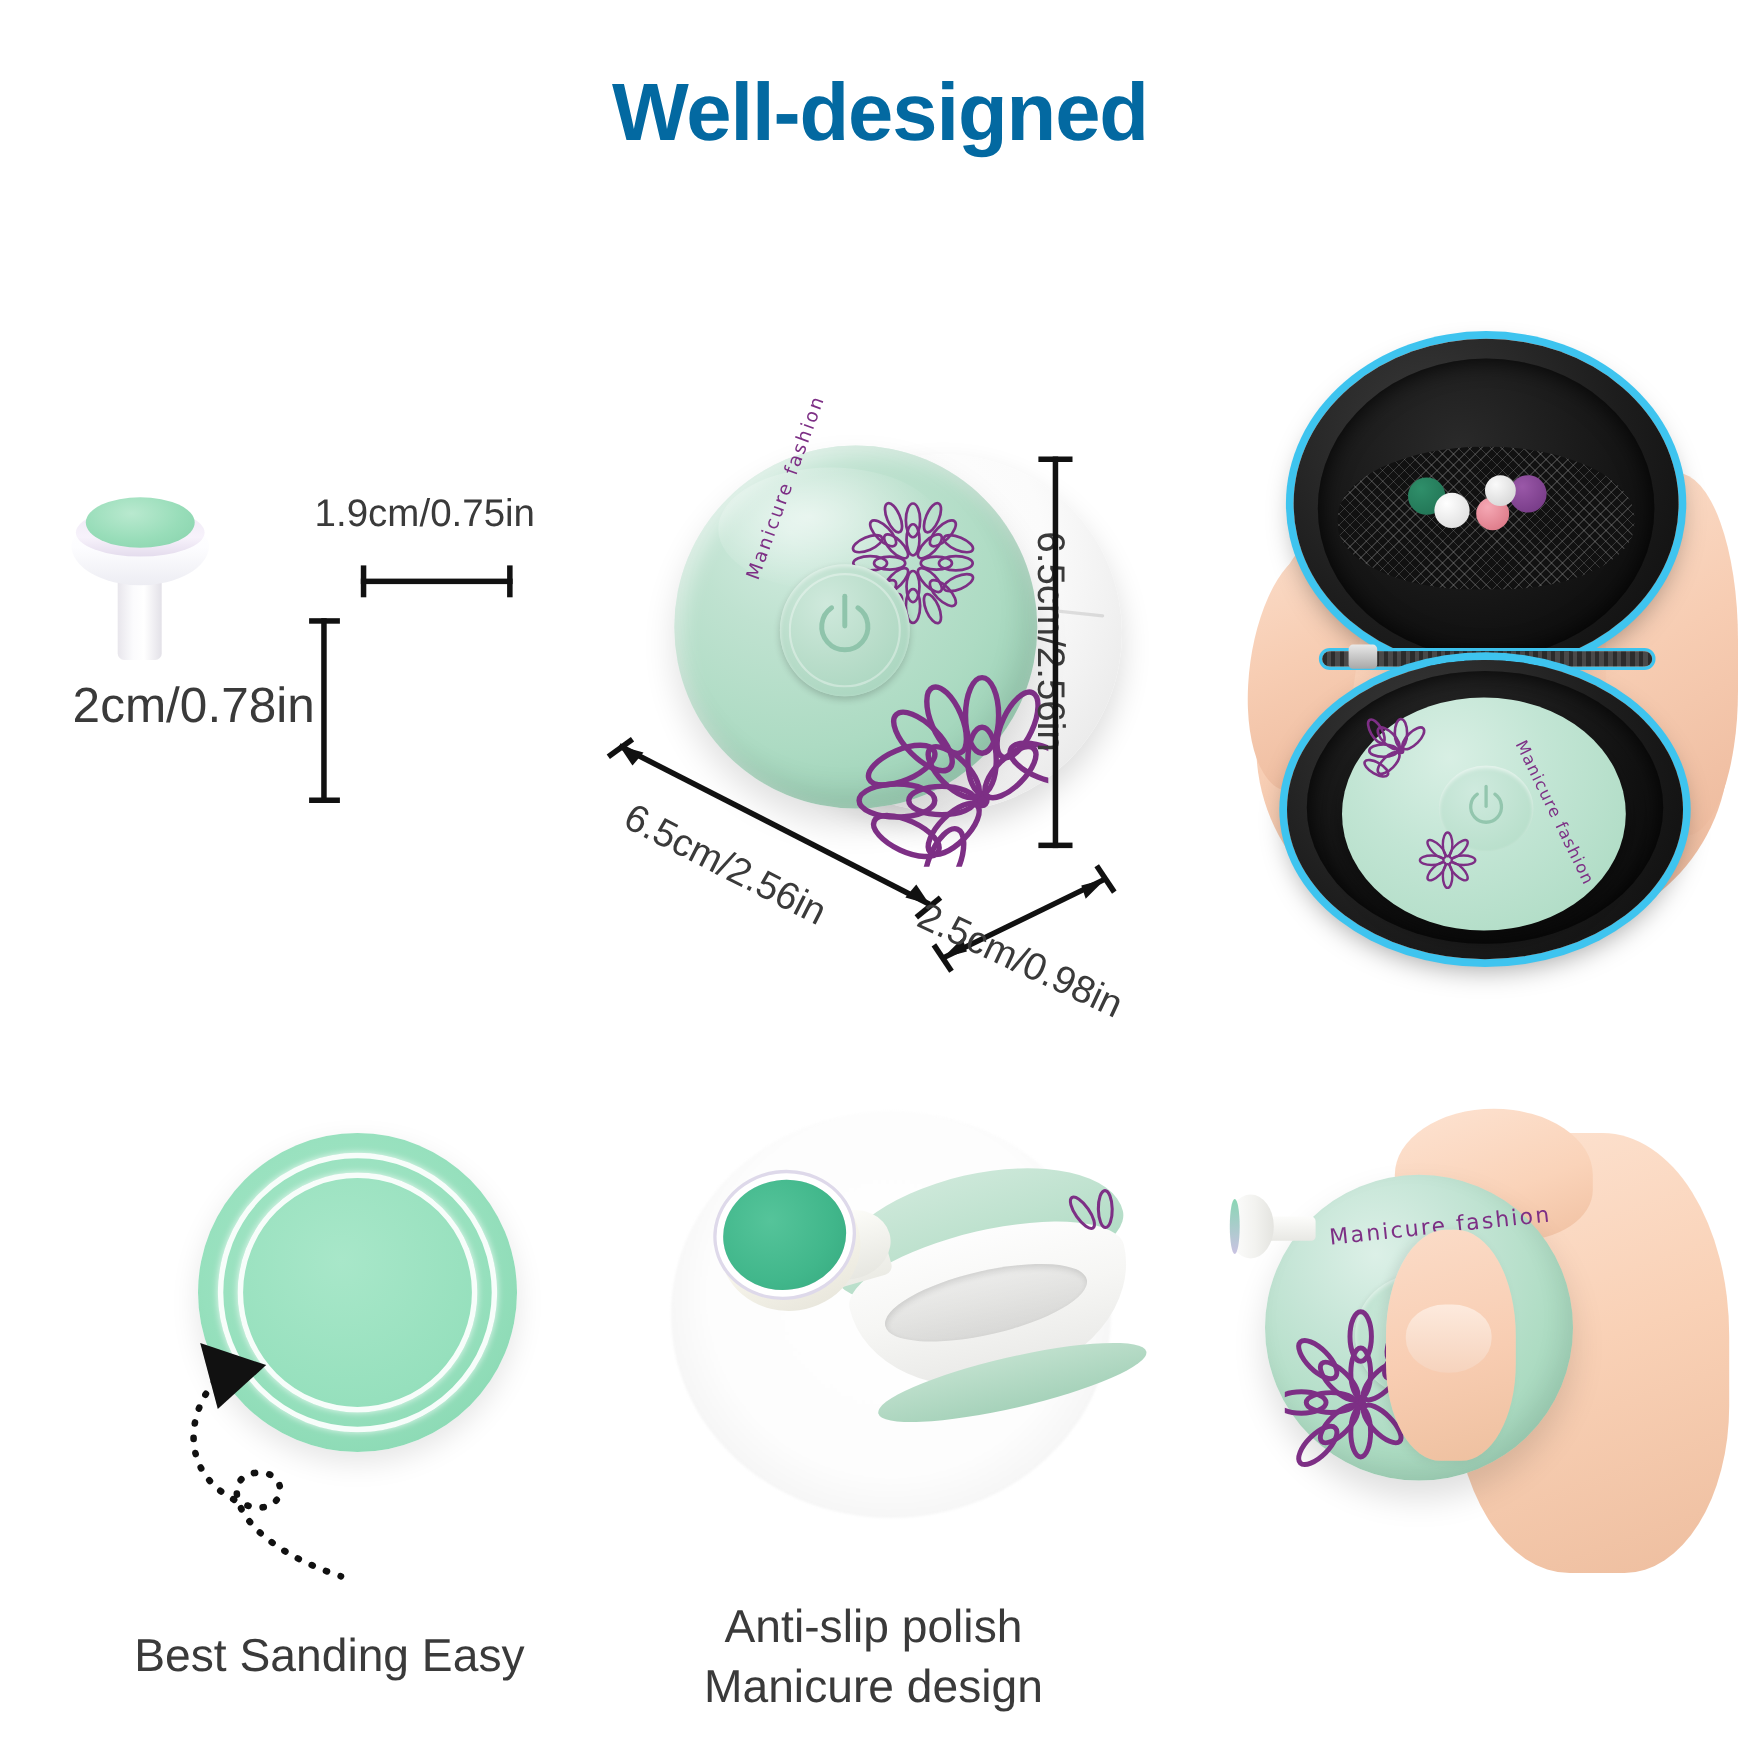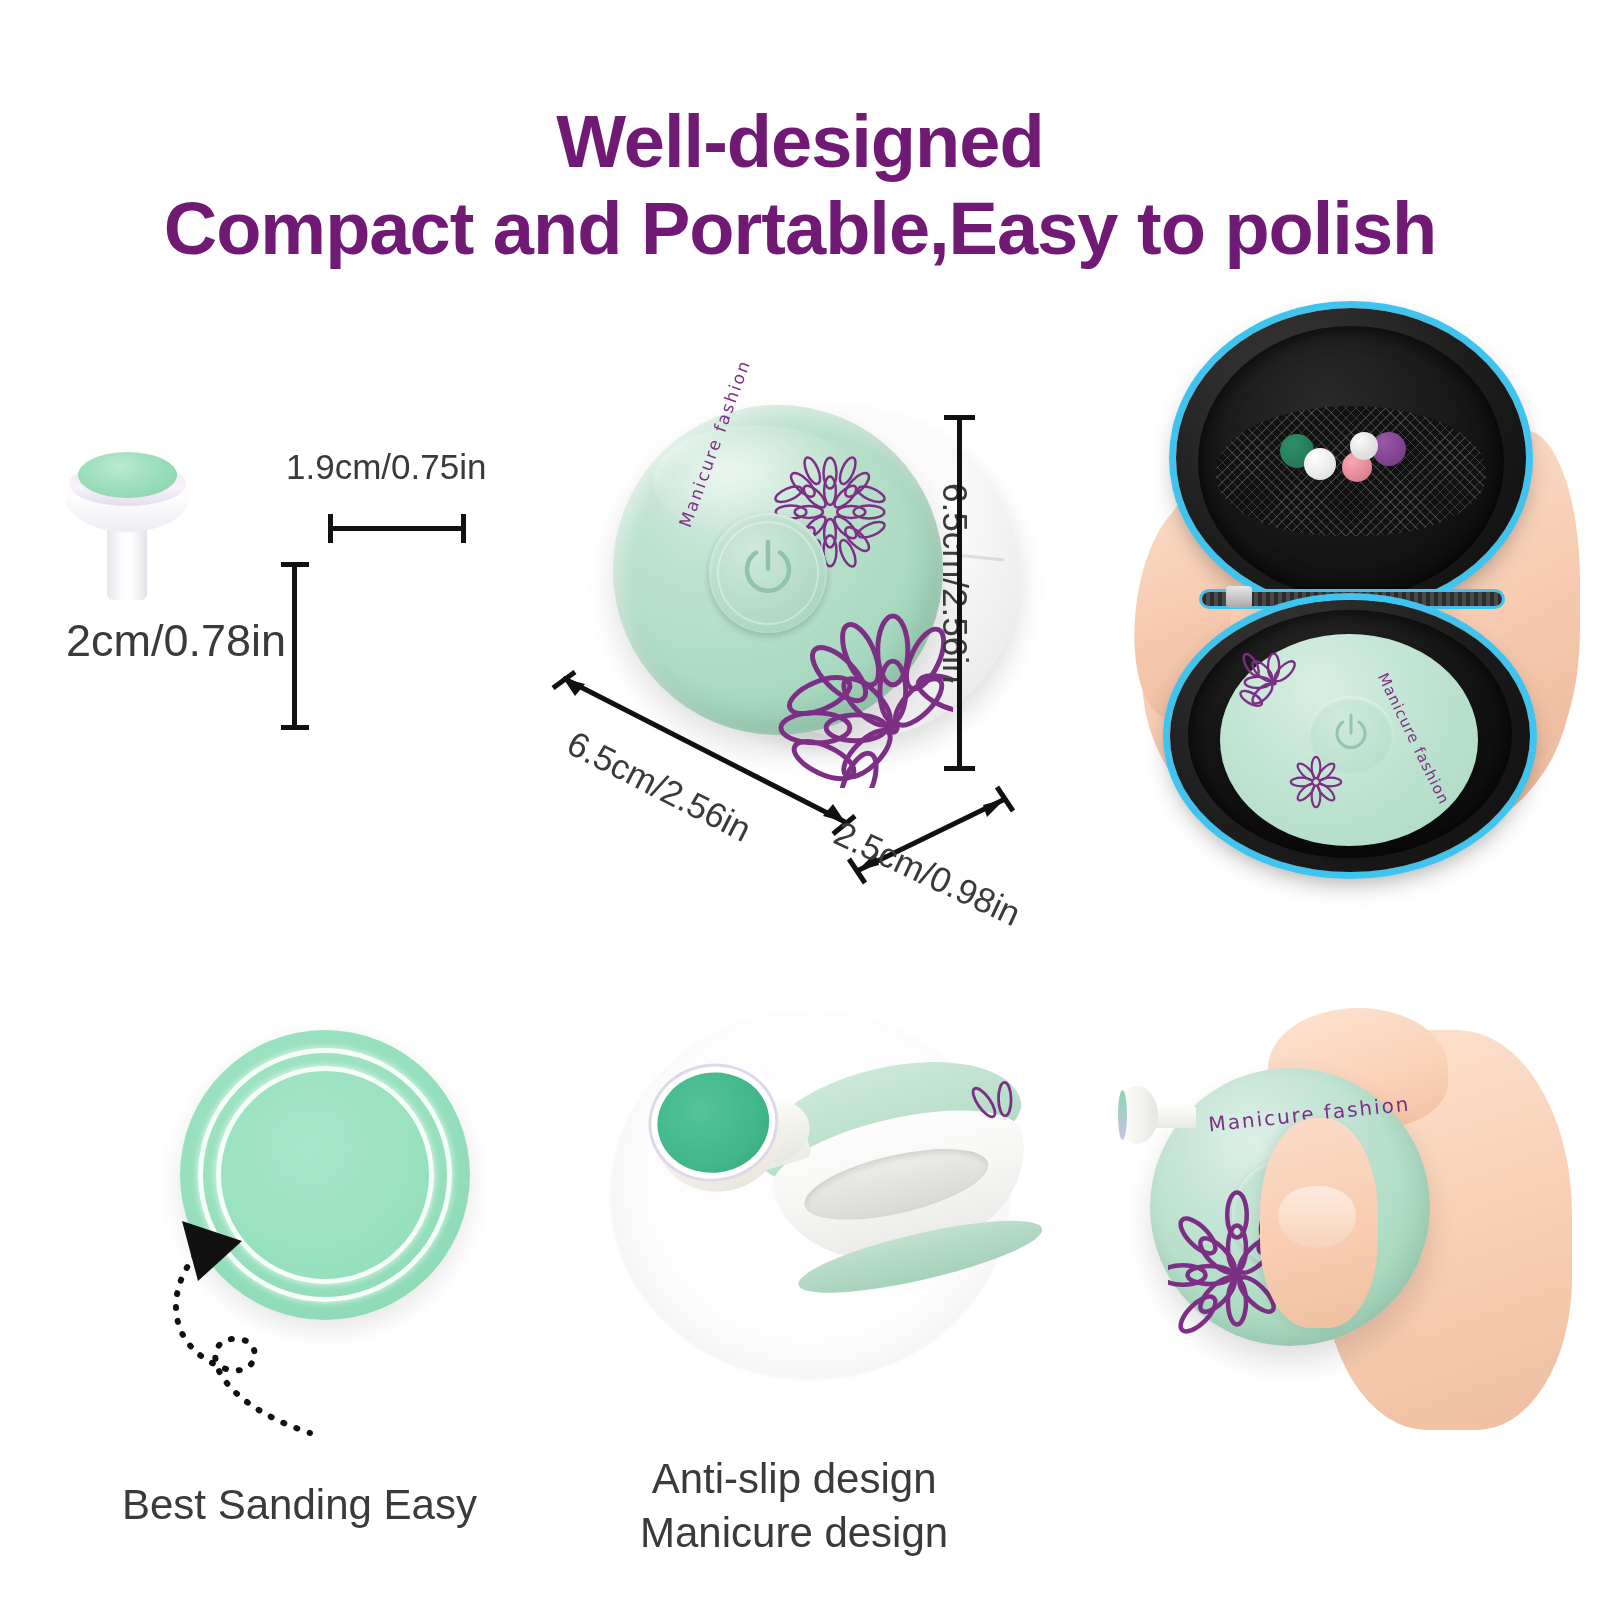--- a/index.html
+++ b/index.html
@@ -6,21 +6,21 @@
   body{
     width:1600px;height:1600px;position:relative;overflow:hidden;
     font-family:"Liberation Sans","DejaVu Sans",sans-serif;
     color:#333333;
   }
   .abs{position:absolute;}
 
   
   #headline{
     left:0;top:58px;width:1600px;text-align:center;
-    font-weight:bold;color:#701a75;line-height:1.18;margin-top:40px;
+    font-weight:bold;color:#0369a1;line-height:1.18;
   }
   #headline .l1{font-size:74px;letter-spacing:-1px;}
   #headline .l2{font-size:74px;letter-spacing:-1px;}
 
   
   .dimline{background:#111;position:absolute;}
   .dimcap{background:#111;position:absolute;}
   .dimlabel{position:absolute;color:#3a3a3a;white-space:nowrap;}
 
   
@@ -253,21 +253,20 @@
   #cap-groove{left:640px;top:1452px;text-align:center;}
 
   
   #curly{position:absolute;left:120px;top:1215px;}
 </style>
 </head>
 <body>
 
 <div id="headline" class="abs">
   <div class="l1">Well-designed</div>
-  <div class="l2">Compact and Portable,Easy to polish</div>
 </div>
 
 <div id="panel-disc-small" class="abs">
 
   <div id="lbl-width-small" class="dimlabel">1.9cm/0.75in</div>
   <div id="wline-small" class="dimline"></div>
   <div id="wcap-l-small" class="dimcap"></div>
   <div id="wcap-r-small" class="dimcap"></div>
 
   <div id="lbl-height-small" class="dimlabel">2cm/0.78in</div>
@@ -487,21 +486,21 @@
 
   <div class="attach">
     <div class="stem2"></div>
     <div class="collar"></div>
     <div class="body2"></div>
     <div class="pad2"></div>
   </div>
 </div>
 
 <div id="cap-groove" class="caption">
-  <div>Anti-slip design</div>
+  <div>Anti-slip polish</div>
   <div>Manicure design</div>
 </div>
 
 <div id="panel-press" class="abs">
 
   <div class="abs" style="left:212px;top:40px;width:250px;height:400px;border-radius:42% 46% 38% 42%;
               background:linear-gradient(160deg,#fde2d0 0%,#f9d1b6 48%,#eebe9f 100%);"></div>
   <div class="abs" style="left:158px;top:18px;width:180px;height:120px;border-radius:52% 52% 40% 40%;
               background:linear-gradient(160deg,#fde3d2 0%,#fad3b9 60%,#f0c0a1 100%);"></div>
 

